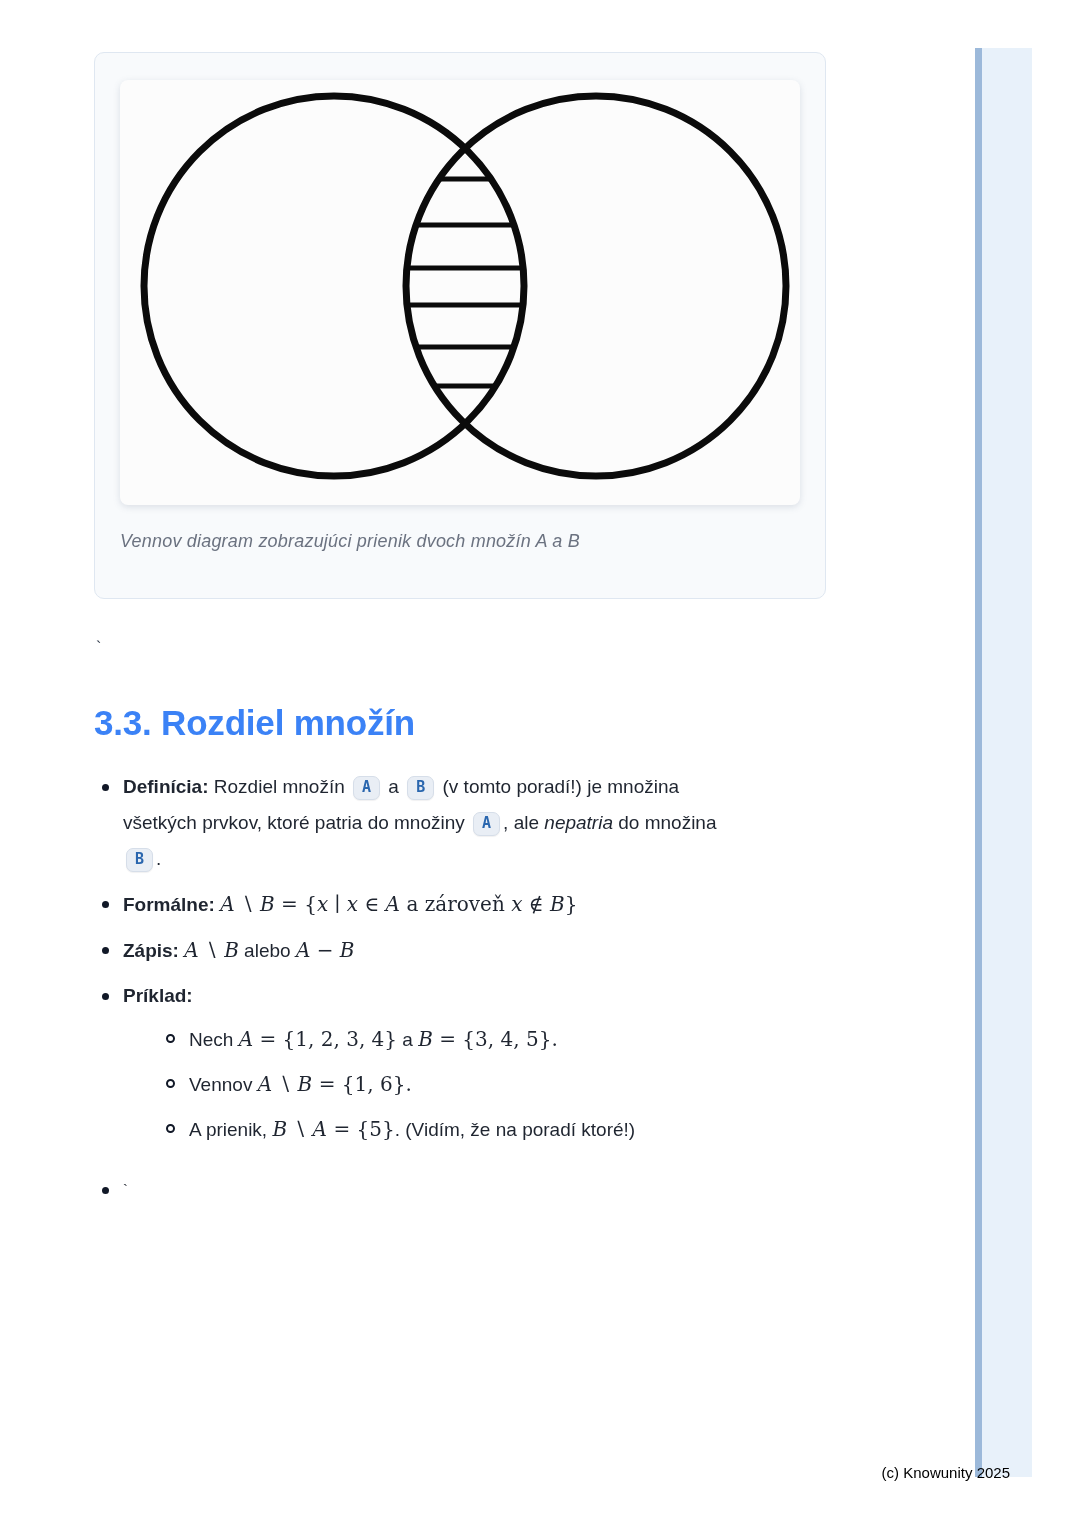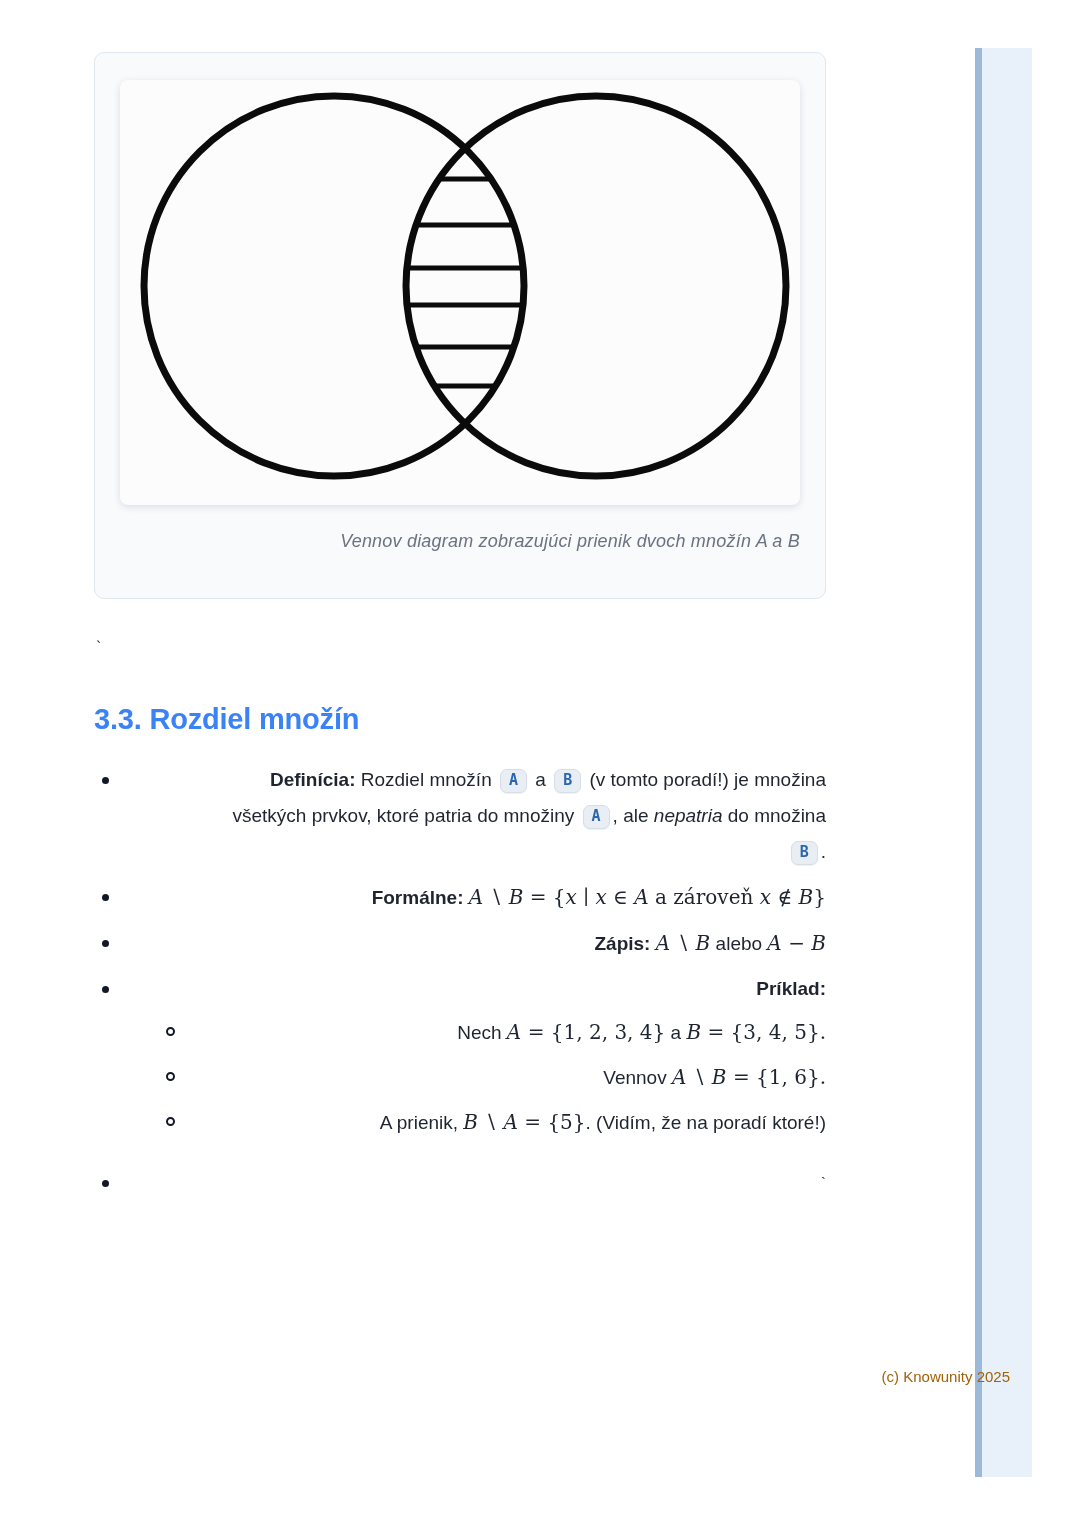--- a/index.html
+++ b/index.html
@@ -37,61 +37,61 @@
   .figure-image {
     width:680px; height:425px;
     background:#fcfcfc;
     border-radius:8px;
     box-shadow:0 2px 7px rgba(100,116,139,0.20);
     overflow:hidden;
   }
   .figure-image svg { display:block; }
   .figure-caption {
     margin-top:26px;
-    text-align:right;
+    text-align:left;
     font-style:italic;
     font-size:18px;
     color:#6b7280;
     letter-spacing:0.2px;
   }
   .stray-tick-top {
     margin-top:40px;
     margin-left:2px;
     font-size:16px;
     color:#374151;
     height:20px;
   }
   h2.section-heading {
     margin-top:44px;
-    font-size:29px;
+    font-size:35px;
     font-weight:700;
     color:#3b82f6;
     letter-spacing:-0.2px;
   }
-  .doc-list { margin-top:26px;text-align:right; }
+  .doc-list { margin-top:26px; }
   .li-row { display:flex; margin-bottom:9px; }
   .li-row .marker {
     flex:0 0 29px;
     padding-left:8px;
   }
   .dot {
     display:block;
     width:7px; height:7px;
     border-radius:50%;
     background:#111827;
     margin-top:15px;
   }
   .li-body {
     flex:1;
     font-size:19px;
     line-height:36px;
     color:#1f2530;
   }
   .sub-list { margin-left:34px; margin-top:7px; }
-  .sub-row { display:flex; margin-bottom:8px;gap:32px; }
+  .sub-row { display:flex; margin-bottom:8px; }
   .sub-row .marker2 { flex:0 0 32px; padding-left:9px; }
   .ring {
     display:block;
     width:9px; height:9px;
     border-radius:50%;
     border:2px solid #111827;
     background:transparent;
     margin-top:13px;
   }
   b.lbl { font-weight:700; }
@@ -117,24 +117,24 @@
     font-family:"DejaVu Serif", serif;
     font-style:italic;
     font-size:20px;
   }
   .mr {
     font-family:"DejaVu Serif", serif;
     font-size:20px;
   }
   .footer-copy {
     position:absolute;
-    top:1368px;
+    top:1464px;
     right:70px;
     font-size:15px;
-    color:#a16207;
+    color:#000000;
     z-index:3;
   }
 </style>
 </head>
 <body>
 
 <div class="side-strip"></div>
 
 <div class="content">
 

